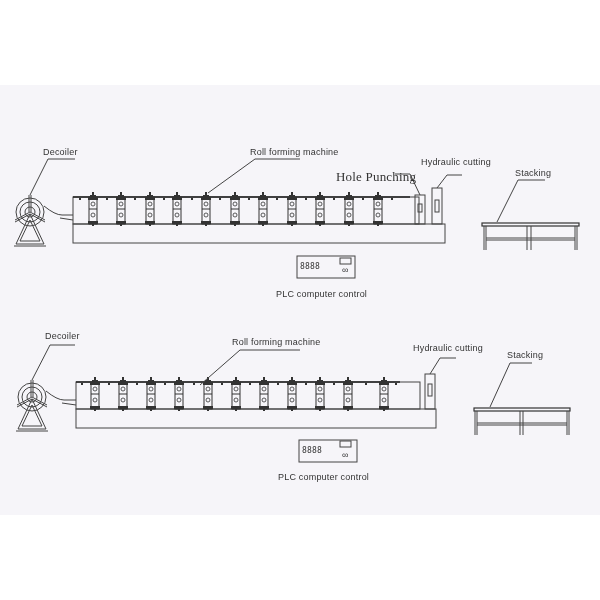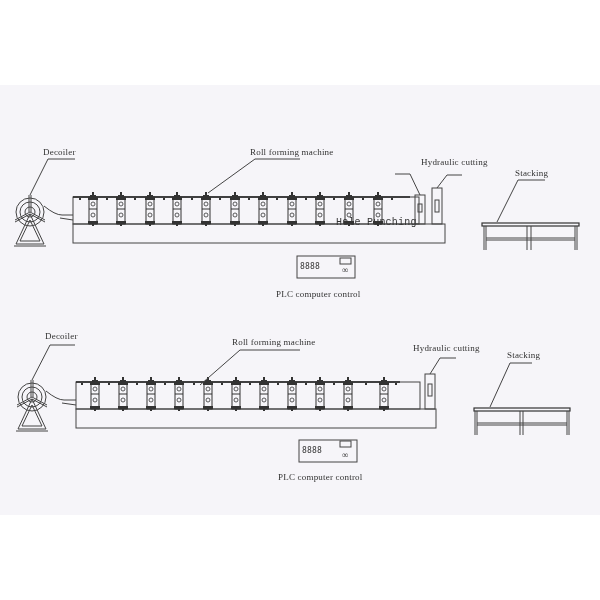--- a/index.html
+++ b/index.html
@@ -8,24 +8,24 @@
     background: #ffffff;
     font-family: "DejaVu Sans Mono", "Liberation Mono", monospace;
   }
   .paper {
     position: absolute; left: 0; top: 85px; width: 600px; height: 430px;
     background: #f6f5f9;
   }
   svg.drawing { position: absolute; left: 0; top: 0; }
   .lbl {
     position: absolute; font-size: 9px; color: #333; white-space: nowrap;
-    font-family: Liberation Serif, serif;
+    font-family: Liberation Sans, sans-serif;
     letter-spacing: 0.2px;
   }
-  .lbl.small { font-size: 10px; font-family: Liberation Mono, monospace; margin-top: 48px; }
+  .lbl.small { font-size: 13px; font-family: Liberation Serif, serif; }
 </style>
 </head>
 <body>
 
 <div class="paper"></div>
 
 <svg class="drawing" width="600" height="600" viewBox="0 0 600 600">
   <defs>
     <g id="stand">
 

